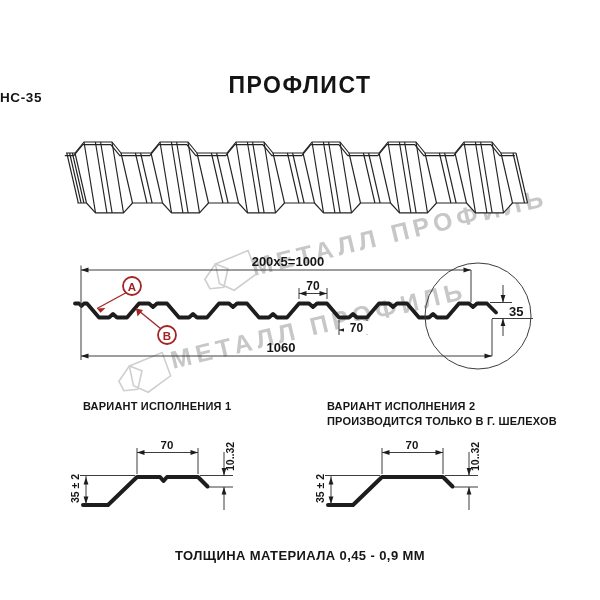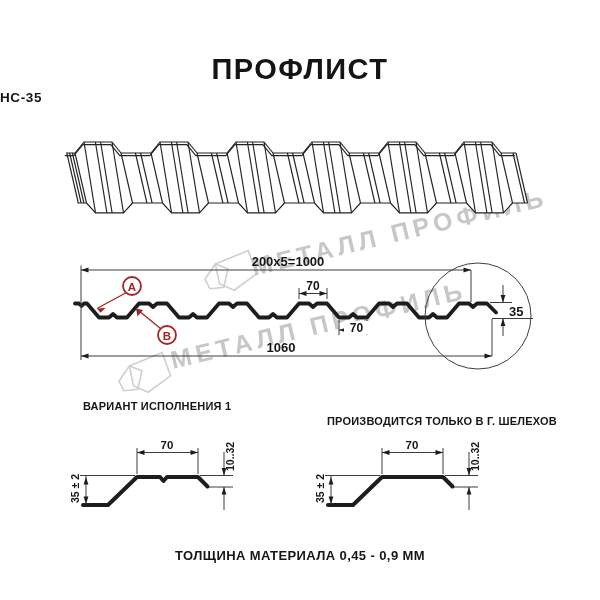--- a/index.html
+++ b/index.html
@@ -1,19 +1,19 @@
 <!DOCTYPE html>
 <html><head>
 <meta charset="utf-8">
 <style>
   html,body{margin:0;padding:0;background:#ffffff;}
   .canvas{position:relative;width:600px;height:600px;background:#ffffff;overflow:hidden;
           font-family:"Liberation Sans",sans-serif;color:#1d1d1d;}
   .abs{position:absolute;}
-  .page-title{top:53px;left:0;width:600px;text-align:center;font-size:29px;font-weight:bold;
+  .page-title{top:72px;left:0;width:600px;text-align:center;font-size:23px;font-weight:bold;
               letter-spacing:1.5px;color:#141414;}
   .page-subtitle{top:90px;left:0;width:600px;text-align:left;font-size:13.5px;font-weight:bold;
                  letter-spacing:.6px;color:#141414;}
   .variant-label{font-size:11px;font-weight:bold;letter-spacing:.2px;color:#161616;white-space:nowrap;margin-left:16px;}
   .footer-note{top:548px;left:0;width:600px;text-align:center;font-size:13px;font-weight:bold;
                letter-spacing:.4px;color:#161616;}
   svg text{font-family:"Liberation Sans",sans-serif;}
 </style>
 </head>
 <body>
@@ -185,16 +185,17 @@
           <line x1="325" y1="475.5" x2="380" y2="475.5" stroke="#3d3d3d" stroke-width="1"></line>
           <line x1="331" y1="476" x2="331" y2="504" stroke="#3d3d3d" stroke-width="1"></line>
           <path d="M0 0 L-7.5 -2.4 L-7.5 2.4 Z" transform="translate(331 477) rotate(-90)" fill="#1d1d1d"></path>
           <path d="M0 0 L-7.5 -2.4 L-7.5 2.4 Z" transform="translate(331 504) rotate(90)" fill="#1d1d1d"></path>
           <text transform="translate(324 503) rotate(-90)" font-size="10.5" font-weight="bold" fill="#161616">35 ± 2</text>
         </g>
       </g>
   </svg>
 
   <div class="abs variant-label" style="left:67px;top:400px">ВАРИАНТ ИСПОЛНЕНИЯ 1</div>
+  <div class="abs variant-label" style="left:311px;top:400px">ВАРИАНТ ИСПОЛНЕНИЯ 2</div>
   <div class="abs variant-label" style="left:311px;top:415px">ПРОИЗВОДИТСЯ ТОЛЬКО В Г. ШЕЛЕХОВ</div>
 
   <div class="abs footer-note">ТОЛЩИНА МАТЕРИАЛА 0,45 - 0,9 ММ</div>
 </div>
 
 </body></html>

